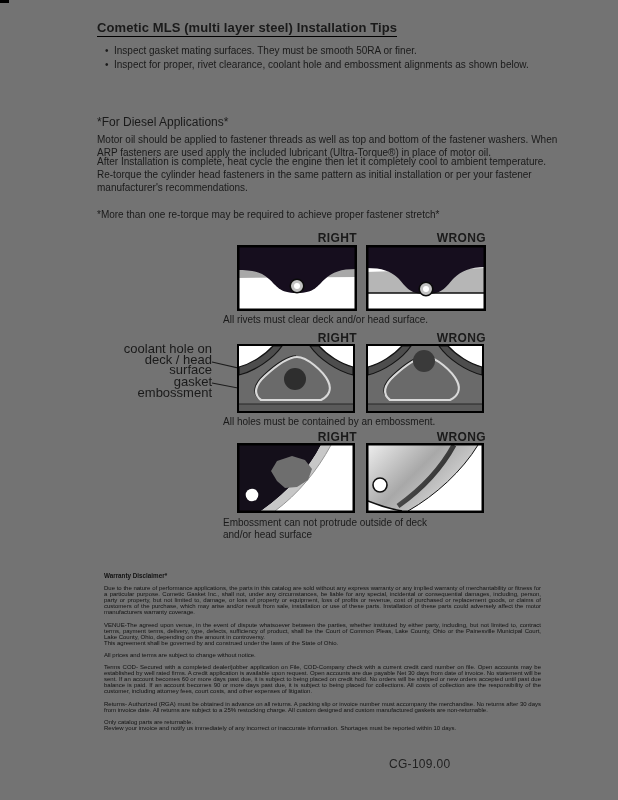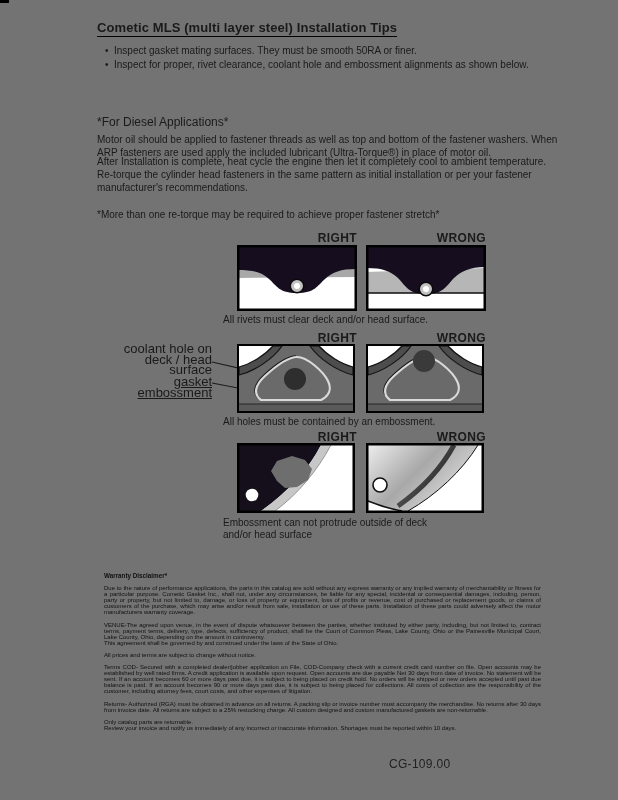--- a/index.html
+++ b/index.html
@@ -86,21 +86,21 @@
   </div>
   <div class="caption" style="top:314px;">All rivets must clear deck and/or head surface.</div>
 
   <div class="rw-label" style="left:237px;top:331px;">RIGHT</div>
   <div class="rw-label" style="left:366px;top:331px;">WRONG</div>
 
   <div class="callout" style="top:344px;">
     <div>coolant hole on</div>
     <div>deck / head surface</div>
   </div>
-  <div class="callout" style="top:377px;text-decoration:underline;">gasket embossment</div>
+  <div class="callout" style="top:377px;">gasket embossment</div>
 
   <svg class="leader-svg" viewBox="0 0 90 45">
     <line x1="2" y1="7" x2="76" y2="24" stroke="#1c1c1c" stroke-width="1.1"></line>
     <line x1="2" y1="28" x2="54" y2="38" stroke="#1c1c1c" stroke-width="1.1"></line>
   </svg>
 
   <div class="img-box" style="left:237px;top:344px;">
     <svg width="118" height="69" viewBox="0 0 118 69">
       <rect width="118" height="69" fill="#6a6a6a"></rect>
       <path d="M2,2 H36 C28,11 14,20 2,23 Z" fill="#ffffff"></path>

